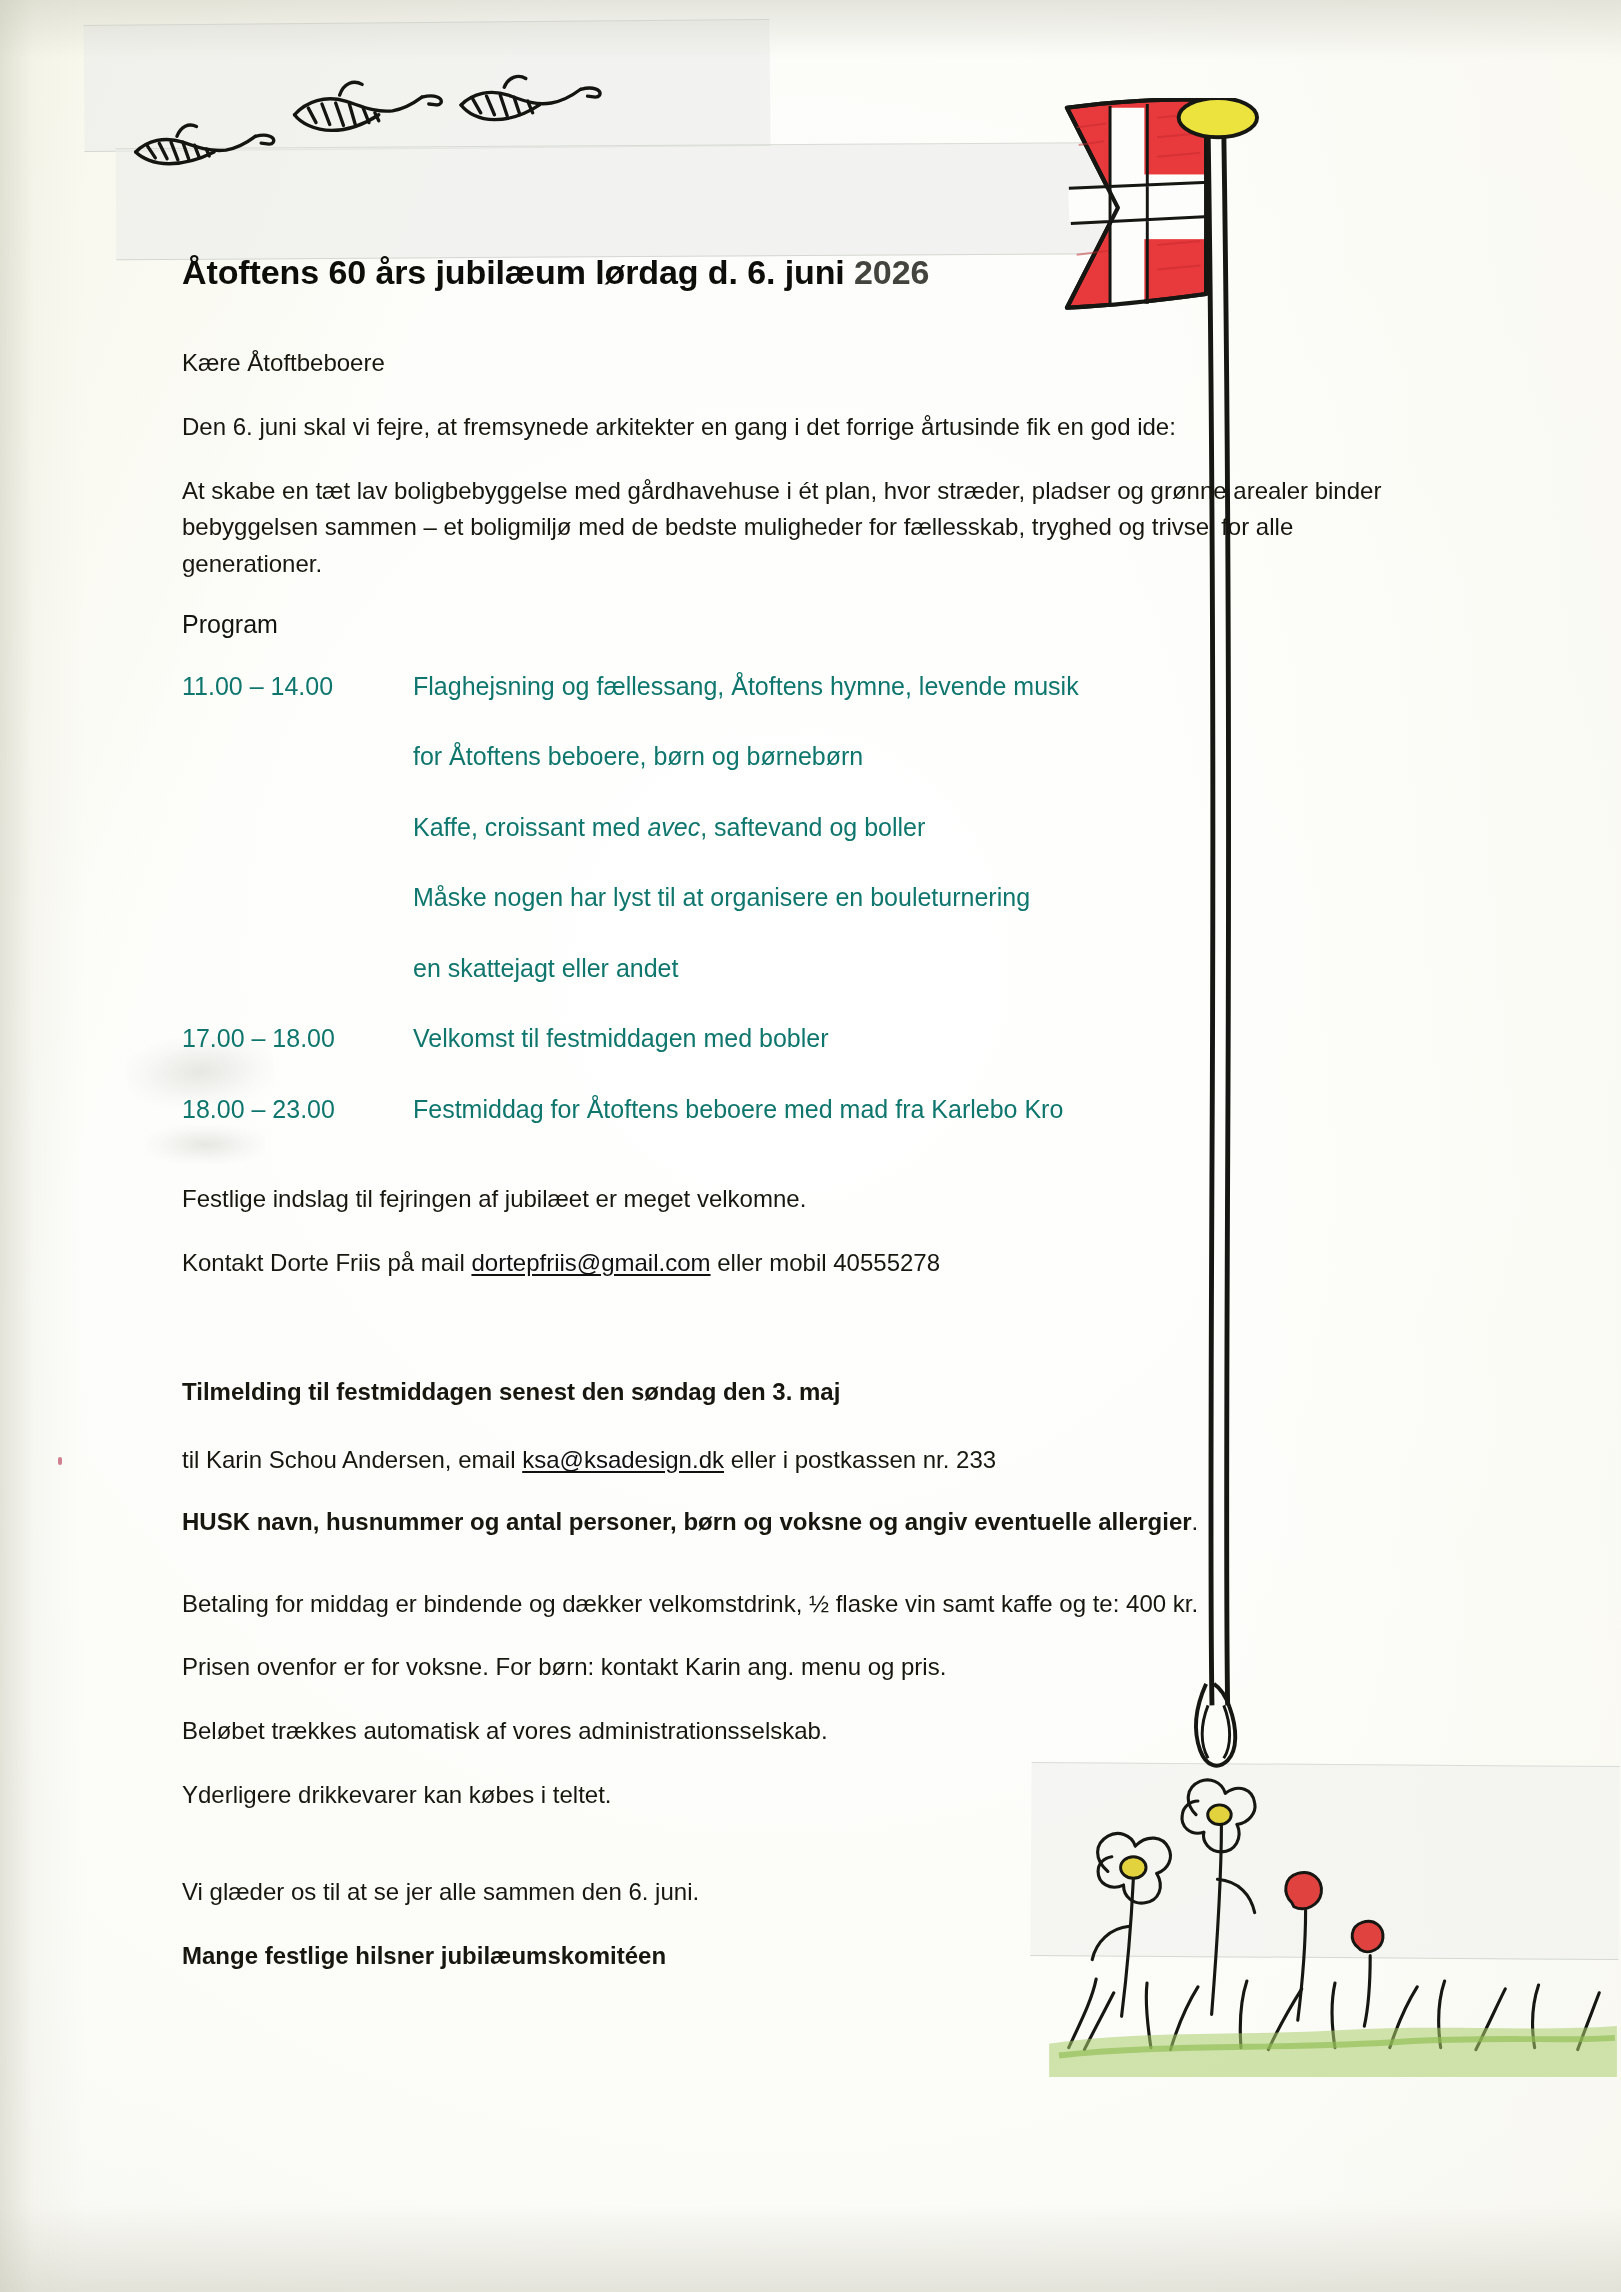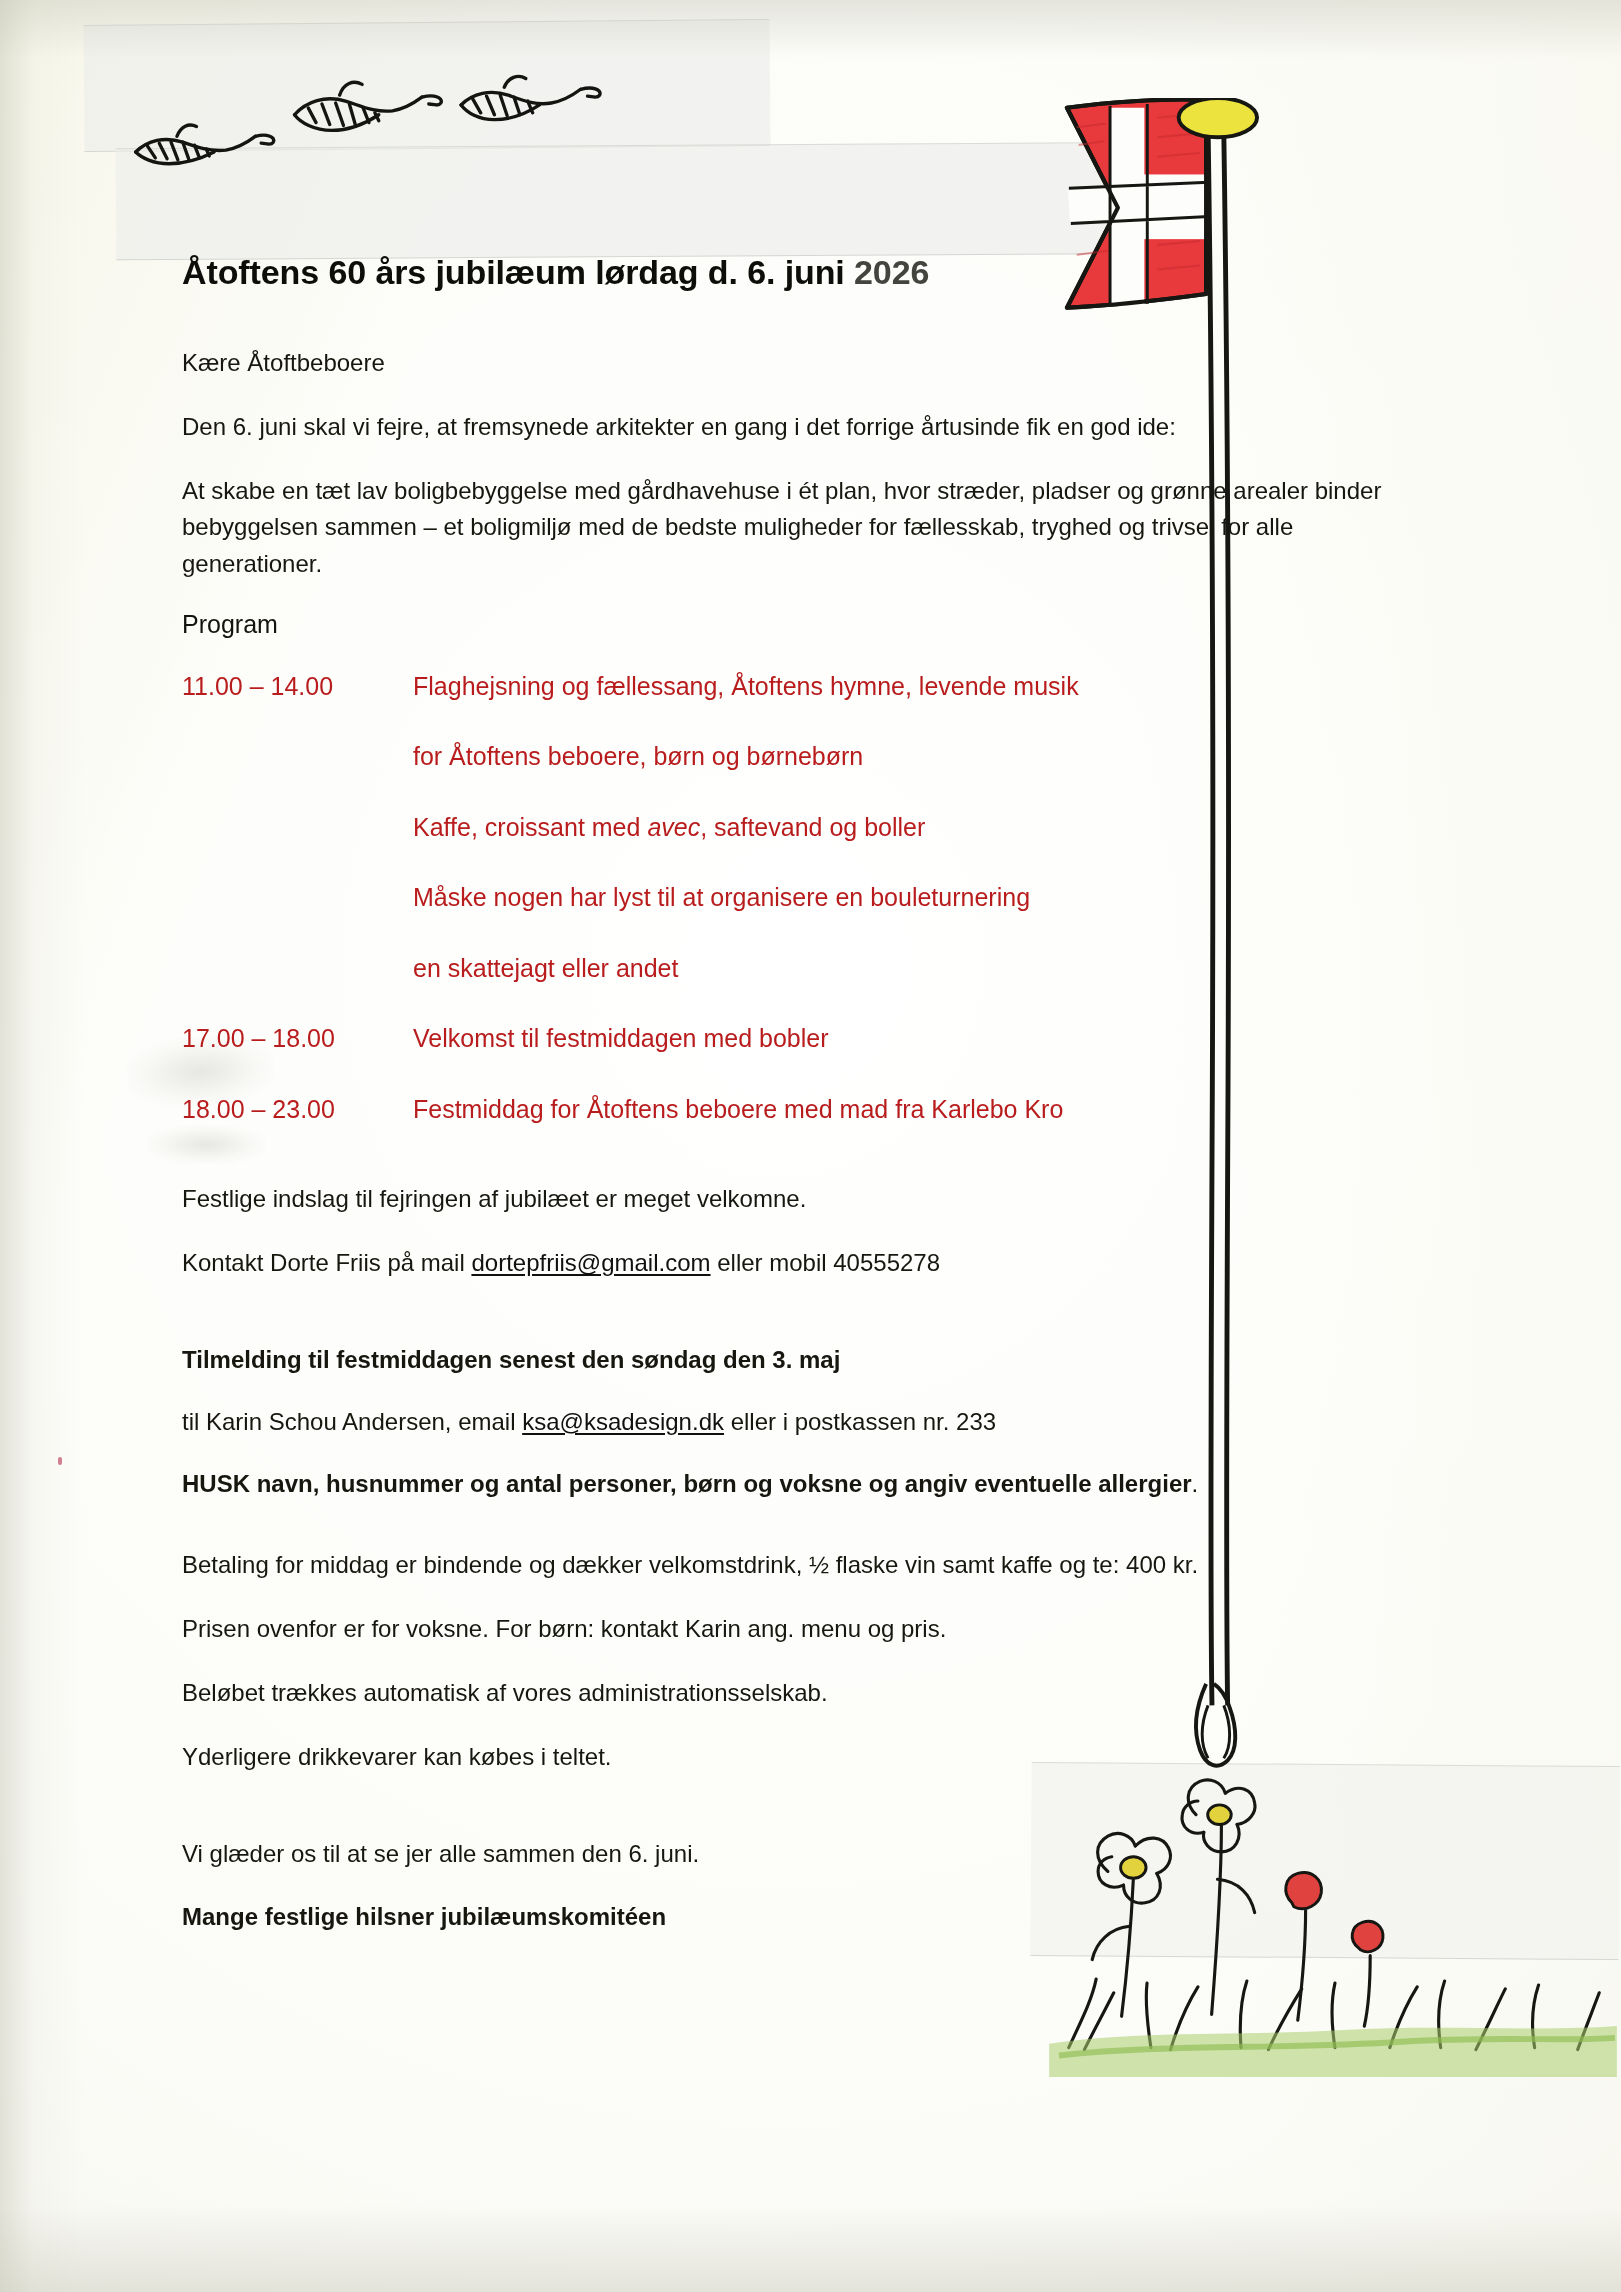--- a/index.html
+++ b/index.html
@@ -79,21 +79,21 @@
   }
   .doc-title .faded { color: #44443f; }
 
   p.para {
     font-size: 24px;
     line-height: 1.52;
     margin: 0 0 27.4px 0;
     max-width: 1247px;
     color: #17170f;
   }
-  p.para.tight { margin-bottom: 25.5px; }
+  p.para.tight { margin-bottom: 25.5px; margin-top: 32px; }
   p.para.bold { font-weight: 700; }
   .link {
     text-decoration: underline;
     text-underline-offset: 2.9px;
     color: #111;
   }
   .spacer-lg { height: 53px; }
   .spacer-md { height: 33px; }
   .spacer-sm { height: 17.6px; }
 
@@ -102,21 +102,21 @@
   table.program {
     border-collapse: collapse;
     width: 1215px;
     margin: 0 0 0 0;
   }
   table.program td {
     font-size: 25px;
     line-height: 1.5;
     vertical-align: top;
     padding: 0 0 33px 0;
-    color: #b91c1c;
+    color: #0f766e;
   }
   table.program td.time { width: 231px; white-space: nowrap; }
   table.program td.desc { padding-left: 0; }
   table.program tr.sub td.desc { padding-bottom: 33px; }
   table.program tr:last-child td { padding-bottom: 0; }
 
   
   .art { position: absolute; pointer-events: none; }
   .birds { left: 118px; top: 54px; }
   .flag  { left: 961px; top: 98px; }

